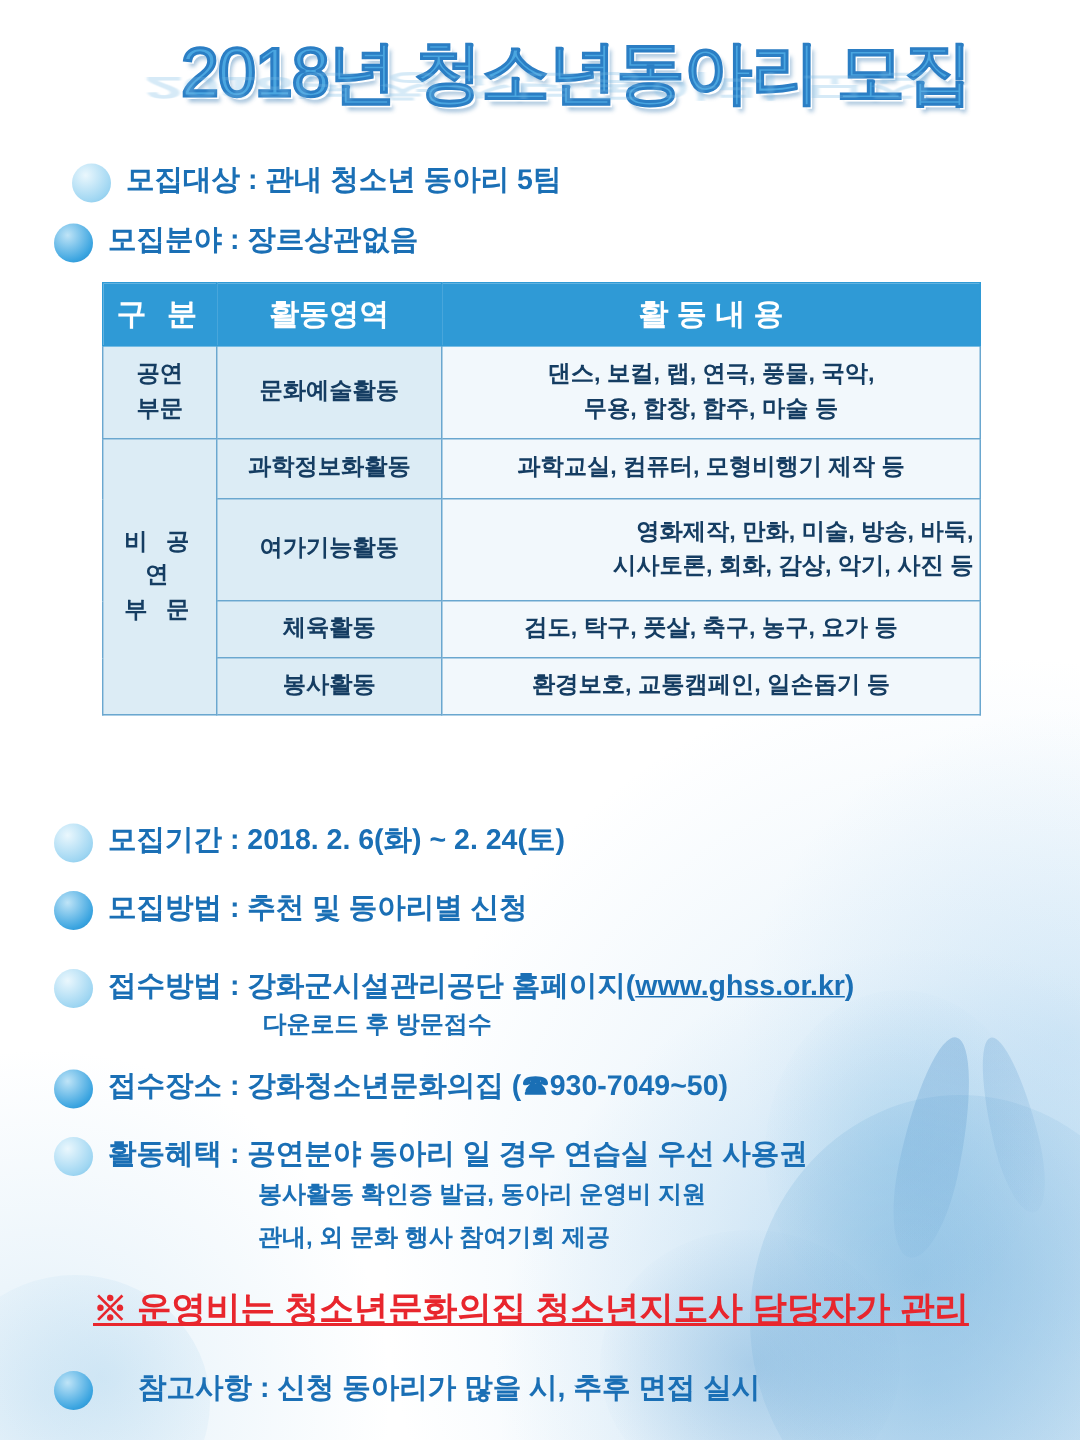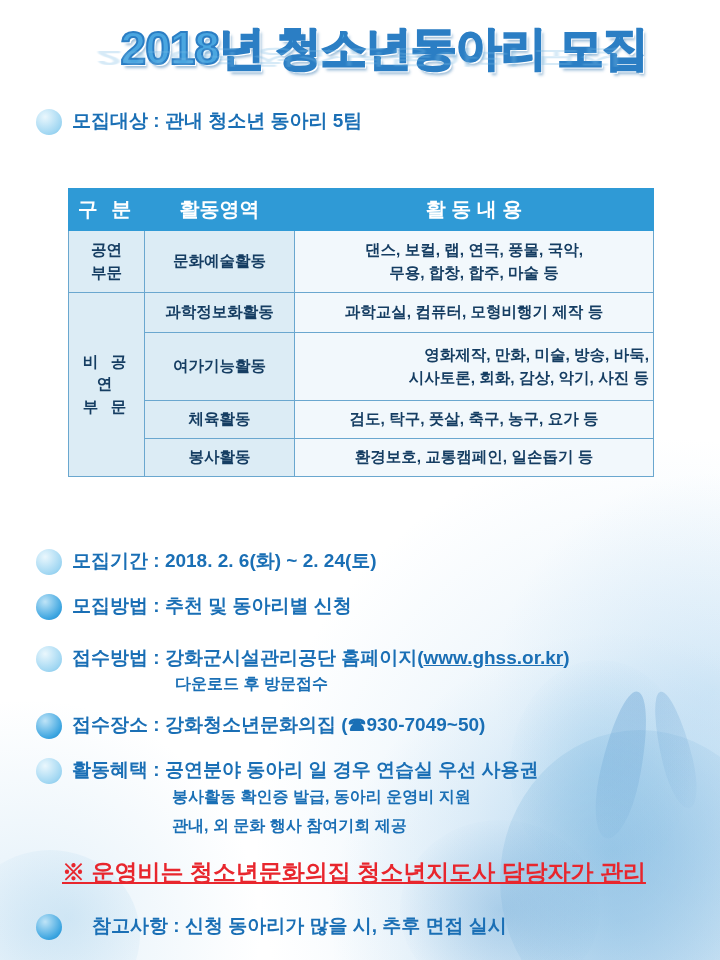--- a/index.html
+++ b/index.html
@@ -48,21 +48,21 @@
     transform: rotate(-14deg);
     pointer-events: none;
   }
 
   
   #title {
     position: absolute;
     top: 18px; left: 0; width: 720px;
     text-align: center;
     font-size: 46px;
-    font-weight: bold;
+    font-weight: normal;
     letter-spacing: -1px;
     color: #4aa6e0;
     -webkit-text-stroke: 2px #2b7ec4;
     text-shadow:
       2px 2px 0 #ffffff,
       3px 4px 3px rgba(40,110,170,0.45);
     white-space: nowrap;
     padding-left: 48px;
   }
   #title-reflection {
@@ -166,25 +166,29 @@
   <div class="blob b1"></div>
   <div class="blob b2"></div>
   <div class="blob b3"></div>
   <div class="blob b4"></div>
   <div class="leaf"></div>
   <div class="leaf2"></div>
 
   <div id="title">2018년 청소년동아리 모집</div>
   <div id="title-reflection">2018년 청소년동아리 모집</div>
 
-  <div class="bline" style="top:108px; left:36px;">
+  <div class="bline" style="top:108px; left:48px;">
     <span class="dot light"></span>
     <span class="btext">모집대상 : 관내 청소년 동아리 5팀</span>
   </div>
 
+  <div class="bline" style="top:148px; left:36px;">
+    <span class="dot"></span>
+    <span class="btext">모집분야 : 장르상관없음</span>
+  </div>
 
   <table id="tbl">
     <thead>
       <tr>
         <th class="spaced">구 분</th>
         <th>활동영역</th>
         <th>활 동 내 용</th>
       </tr>
     </thead>
     <tbody>

